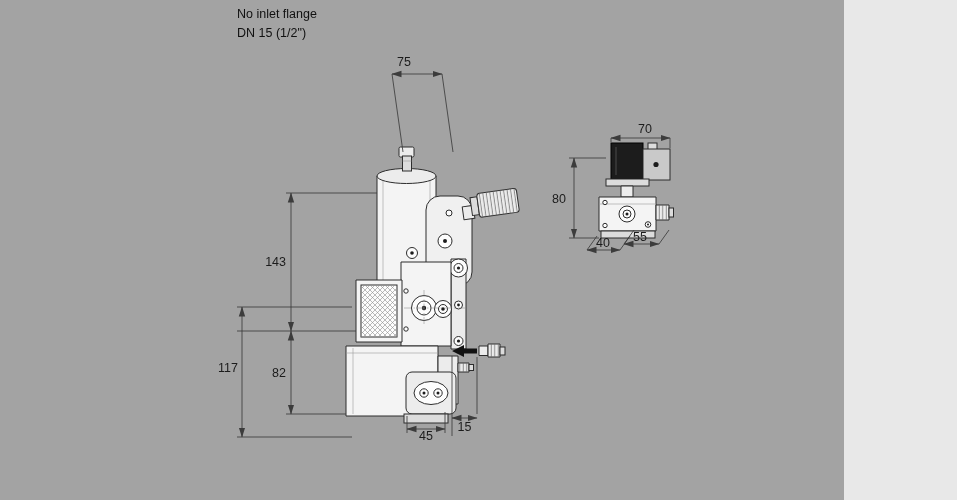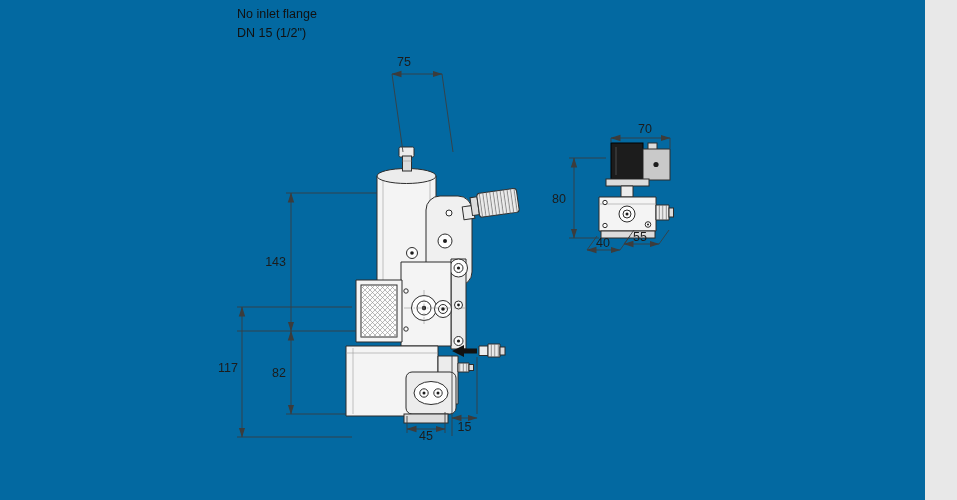--- a/index.html
+++ b/index.html
@@ -1,16 +1,16 @@
 <!DOCTYPE html>
 <html><head>
 <meta charset="utf-8">
 <style>
   html,body{margin:0;padding:0;background:#e8e8e8}
-  .stage{position:relative;width:925px;height:500px;background:#0369a1;
+  .stage{position:relative;width:844px;height:500px;background:#a3a3a3;
          font-family:"Liberation Sans",sans-serif;overflow:hidden}
   .stage svg{position:absolute;left:0;top:0}
   .part {fill:#f4f4f4;stroke:#2d2d2d;stroke-width:1;stroke-linejoin:round}
   .part2{fill:#ececec;stroke:#2d2d2d;stroke-width:1;stroke-linejoin:round}
   .grayp{fill:#dcdcdc;stroke:#2d2d2d;stroke-width:1}
   .white{fill:#fdfdfd;stroke:#2d2d2d;stroke-width:1}
   .thin {stroke:#9a9a9a;stroke-width:.6;fill:none}
   .dim  {stroke:#3c3c3c;stroke-width:.85;fill:none}
   .dimtext{font-size:12.5px;fill:#1c1c1c}
   .note {font-size:12.5px;fill:#111}

